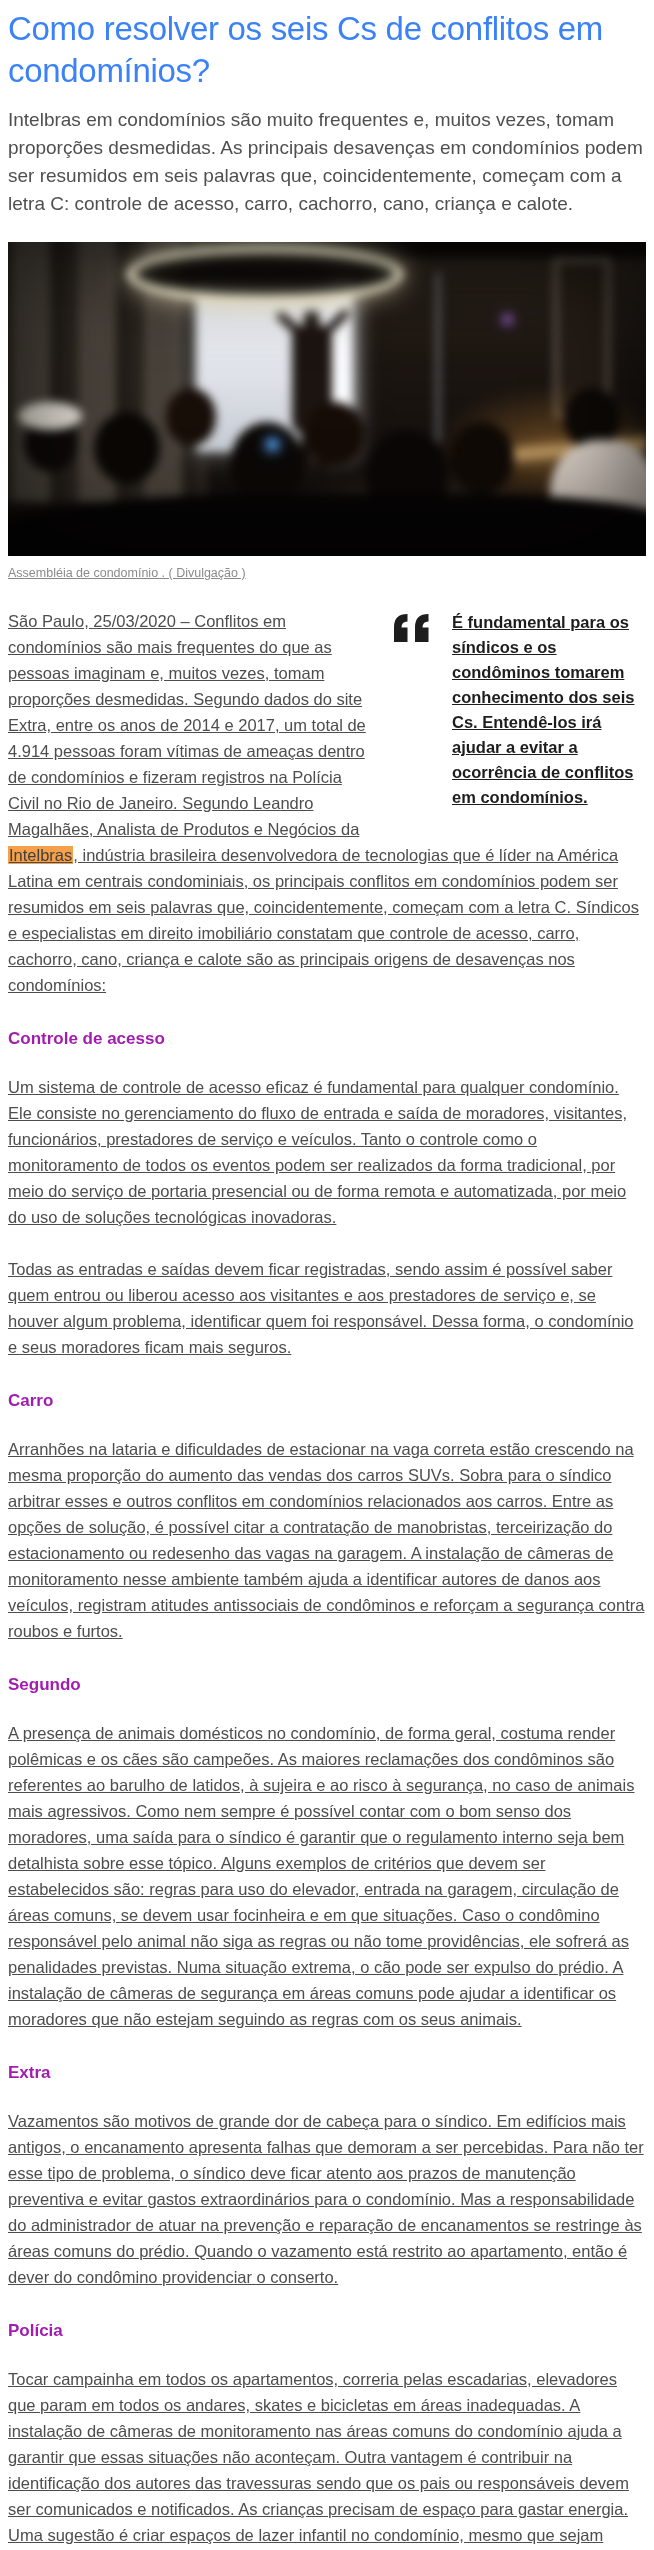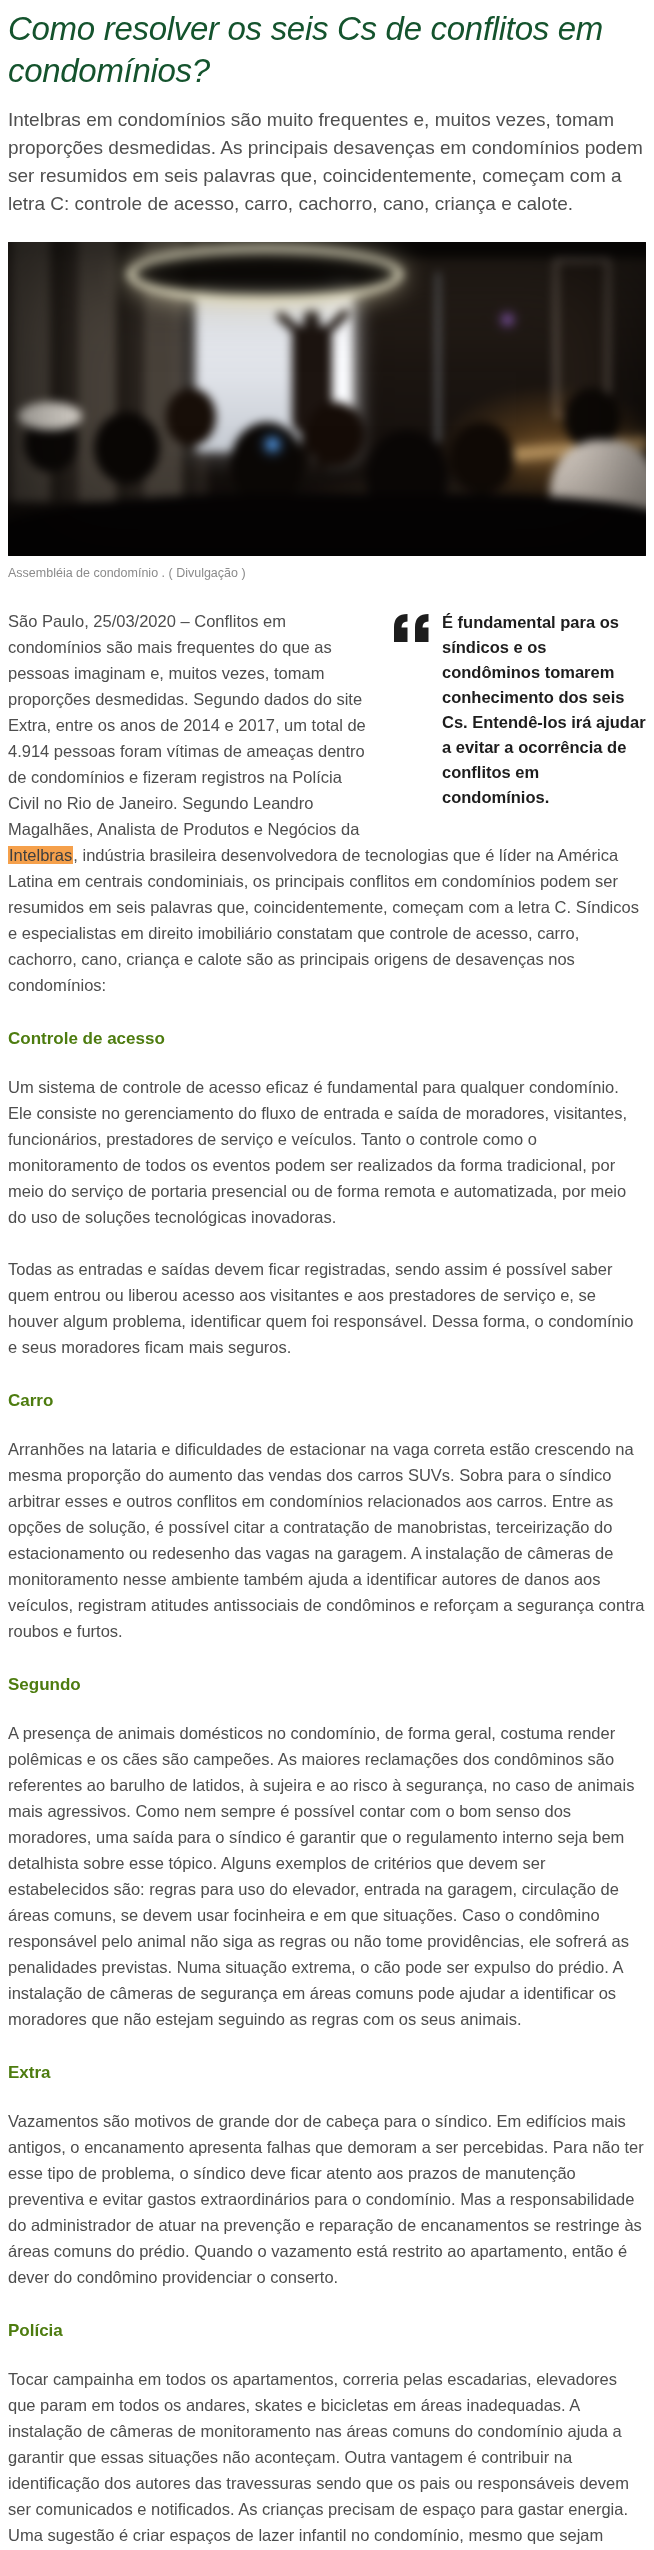--- a/index.html
+++ b/index.html
@@ -6,21 +6,21 @@
   body {
     width: 654px; height: 2550px; overflow: hidden;
     font-family: "Liberation Sans", sans-serif;
     -webkit-font-smoothing: antialiased;
   }
   .page { padding: 6px 8px 40px 8px; }
 
   
   .title {
     font-size: 33px; line-height: 42px; font-weight: 400;
-    color: #14532d; margin: 2px 0 14px 0; letter-spacing: -0.3px; font-style: italic;
+    color: #3b82f6; margin: 2px 0 14px 0; letter-spacing: -0.3px;
   }
   .lede {
     font-size: 19px; line-height: 28px; color: #4f4f4f; margin: 0 0 24px 0;
   }
 
   
   figure { margin: 0; }
   .hero {
     position: relative; width: 638px; height: 314px; overflow: hidden;
     background: #15100c; border-radius: 1px;
@@ -72,35 +72,35 @@
     background: linear-gradient(180deg, #d9d0c7 0%, #b8aea4 100%); }
   .h-bottomband { left: -20px; top: 262px; width: 700px; height: 80px; background: #060404;
     border-radius: 40% 30% 0 0 / 60% 40% 0 0; }
   .h-bluedot { left: 270px; top: 208px; width: 9px; height: 9px; border-radius: 50%; background: #5aa8ff;
     box-shadow: 0 0 10px 3px rgba(90,168,255,.85); }
   .h-purpledot { left: 506px; top: 84px; width: 7px; height: 7px; border-radius: 50%; background: #a06ad8;
     box-shadow: 0 0 8px 2px rgba(160,106,216,.8); }
   .h-vignette { position: absolute; inset: 0; box-shadow: inset 0 0 90px 22px rgba(0,0,0,.55); }
 
   figcaption {
-    font-size: 12.5px; color: #8a8a8a; padding: 9px 0 0 0; line-height: 16px;
+    font-size: 12.5px; color: #8a8a8a; padding: 9px 0 0 0; line-height: 16px; text-decoration: underline;
   }
 
   
   .article-body {
     margin-top: 27px; font-size: 16.5px; line-height: 26px; color: #4d4d4d;
   }
-  .article-body p { margin: 0 0 26px 0; }
+  .article-body p { margin: 0 0 26px 0; text-decoration: underline; }
   .article-body h2 {
-    font-size: 17px; line-height: 22px; font-weight: 700; color: #4d7c0f;
+    font-size: 17px; line-height: 22px; font-weight: 700; color: #a21caf;
     margin: 30px 0 24px 0;
   }
   .pullquote {
     float: right; width: 252px; margin: 2px 0 18px 18px;
-    display: flex; align-items: flex-start; gap: 12px;
+    display: flex; align-items: flex-start; gap: 22px;
   }
   .quote-icon { flex: 0 0 auto; margin-top: 4px; }
   .quote-icon svg { display: block; }
   .pullquote-text {
     font-weight: 700; font-size: 16.5px; line-height: 25px; color: #1d1d1d; margin: 0 !important;
   }
   .hl { background: #f5a04b; color: #3f3f3f; padding: 0 1px; }
 </style>
 </head>
 <body>

